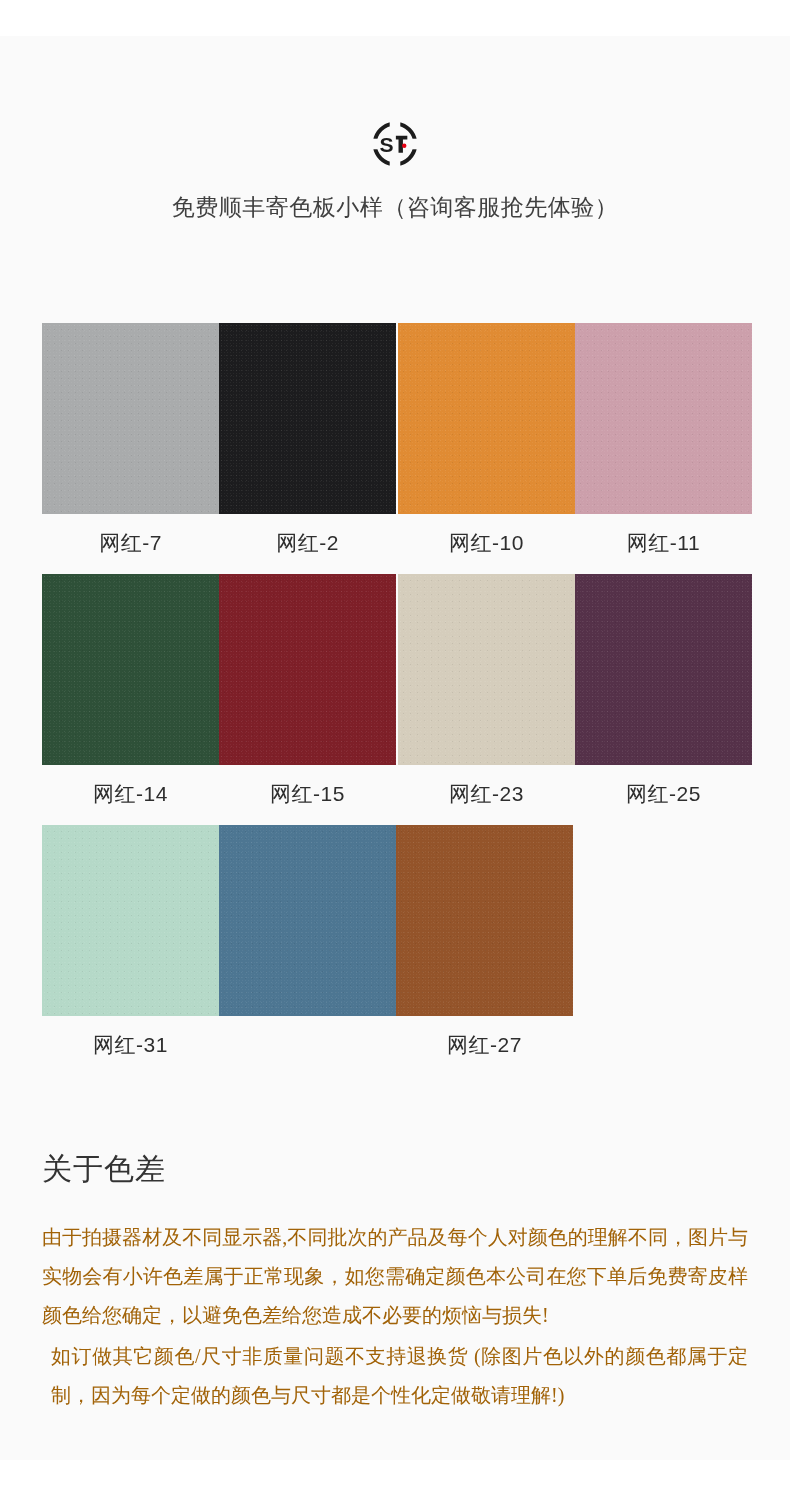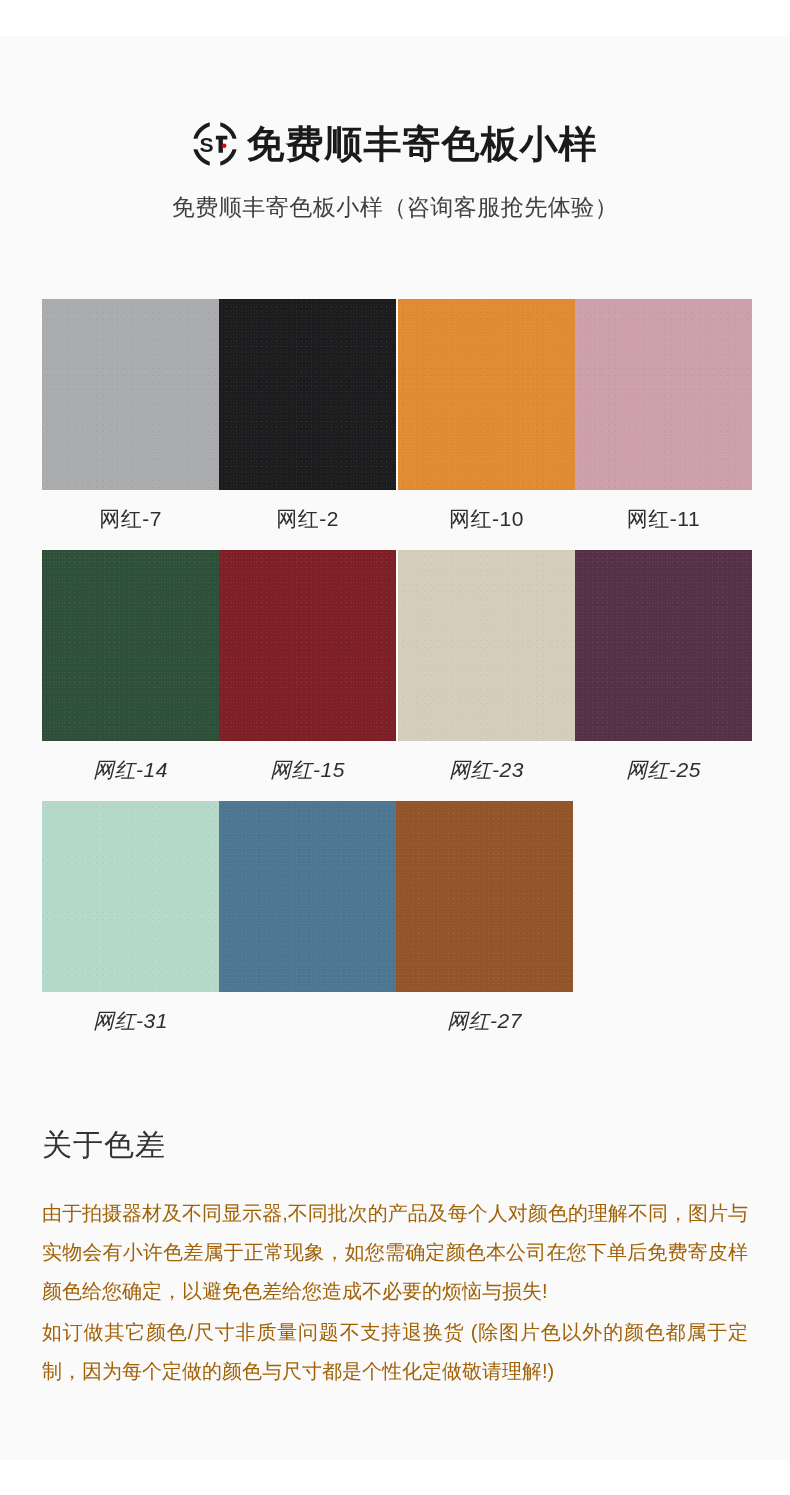--- a/index.html
+++ b/index.html
@@ -51,29 +51,28 @@
   .subtitle {
     margin-top: 26px;
     font-size: 23px;
     color: #404040;
     letter-spacing: 0.5px;
     white-space: nowrap;
   }
 
   
   .grid {
-    margin-top: 66px;
+    margin-top: 90px;
     padding: 10px 42px;
   }
   .row {
     display: flex;
   }
   .row + .row {
     margin-top: 3px;
-    font-style: italic;
   }
   .cell {
     width: 177px;
     flex: 0 0 177px;
   }
   .cell.gap-left {
     margin-left: 2px;
   }
   .swatch {
     width: 100%;
@@ -100,56 +99,57 @@
     text-align: center;
     font-size: 21px;
     color: #2e2e2e;
     letter-spacing: 0.5px;
   }
 
   
   .notice {
     padding: 0 42px;
     margin-top: 66px;
+    font-family: Liberation Serif, serif;
   }
   .notice-heading {
     font-size: 30px;
     color: #333333;
     letter-spacing: 1px;
     margin-bottom: 28px;
   }
   .notice-p {
     font-size: 20px;
     line-height: 39px;
     color: #a16207;
     text-align: justify;
     margin: 0;
   }
   .notice-p + .notice-p {
     margin-top: 2px;
+    margin-left: 9px;
   }
 </style>
 </head>
 <body>
 
 <div class="page">
 
   <div class="header">
     <div class="title-row">
       <svg class="sf-logo" viewBox="0 0 100 100">
         <circle cx="50" cy="50" r="46" fill="none" stroke="#1c1c1c" stroke-width="9"></circle>
         <rect x="38" y="0" width="24" height="12" fill="#fafafa"></rect>
         <rect x="38" y="88" width="24" height="12" fill="#fafafa"></rect>
         <rect x="0" y="38" width="12" height="24" fill="#fafafa"></rect>
         <rect x="88" y="38" width="12" height="24" fill="#fafafa"></rect>
         <text x="31" y="68" font-family="Liberation Sans, sans-serif" font-size="48" font-weight="bold" fill="#1c1c1c" text-anchor="middle">S</text>
         <path d="M52 31 H78 V40 H68 V70 H58 V40 H52 Z" fill="#1c1c1c"></path>
         <circle cx="71" cy="54" r="5" fill="#e60012"></circle>
       </svg>
-      <div class="title-text">免费顺丰寄色板小样</div>
     </div>
     <div class="subtitle">免费顺丰寄色板小样（咨询客服抢先体验）</div>
   </div>
 
   <div class="grid">
 
     <div class="row">
       <div class="cell">
         <div class="swatch" style="background:#a9abac"></div>
         <div class="label">网红-7</div>

